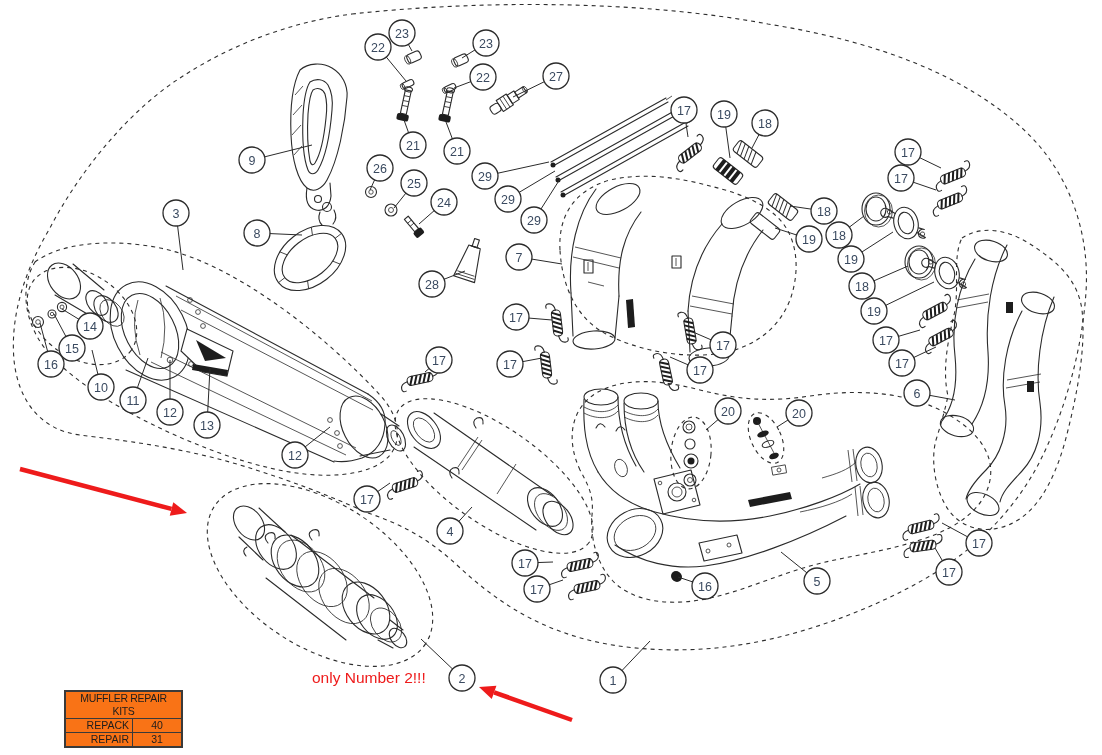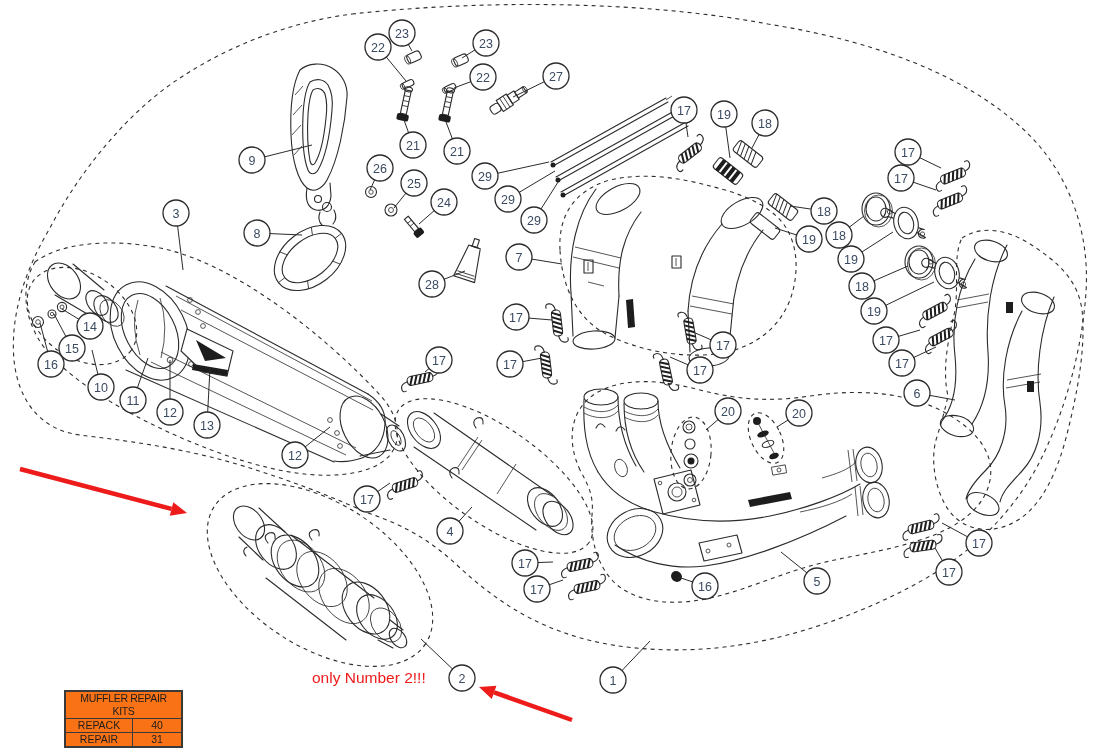--- a/index.html
+++ b/index.html
@@ -13,21 +13,21 @@
   .callout-circle{fill:#ffffff;stroke:#2b2b2b;stroke-width:1.3;}
   .callout-text{fill:#3a4a60;font-size:12.5px;font-family:"Liberation Sans",sans-serif;}
   .leader{fill:none;stroke:#2b2b2b;stroke-width:1;}
   .red-note{fill:var(--red,#ee1b1b);font-size:15.5px;font-family:"Liberation Sans",sans-serif;}
   .redln{stroke:var(--red,#ee1b1b);stroke-width:4.5;fill:none;}
   .redhead{fill:var(--red,#ee1b1b);stroke:none;}
   #kit-table{position:absolute;left:28px;top:690px;border-collapse:collapse;
              font-size:10.5px;color:#1d1d1d;background:#f97316;border:2px solid #3a3a3a;margin-left:36px;}
   #kit-table td{border:1px solid #3a3a3a;padding:0 3px;height:13px;line-height:13px;}
   #kit-table .t-title{width:104px;text-align:center;letter-spacing:-0.3px;}
-  #kit-table .t-name{width:60px;text-align:center;}
+  #kit-table .t-name{width:60px;text-align:right;}
   #kit-table .t-num{width:42px;text-align:center;}
 </style>
 </head>
 <body>
 
 <div id="stage">
 
 <svg id="art" width="1102" height="755" viewBox="0 0 1102 755">
 
   <g>

